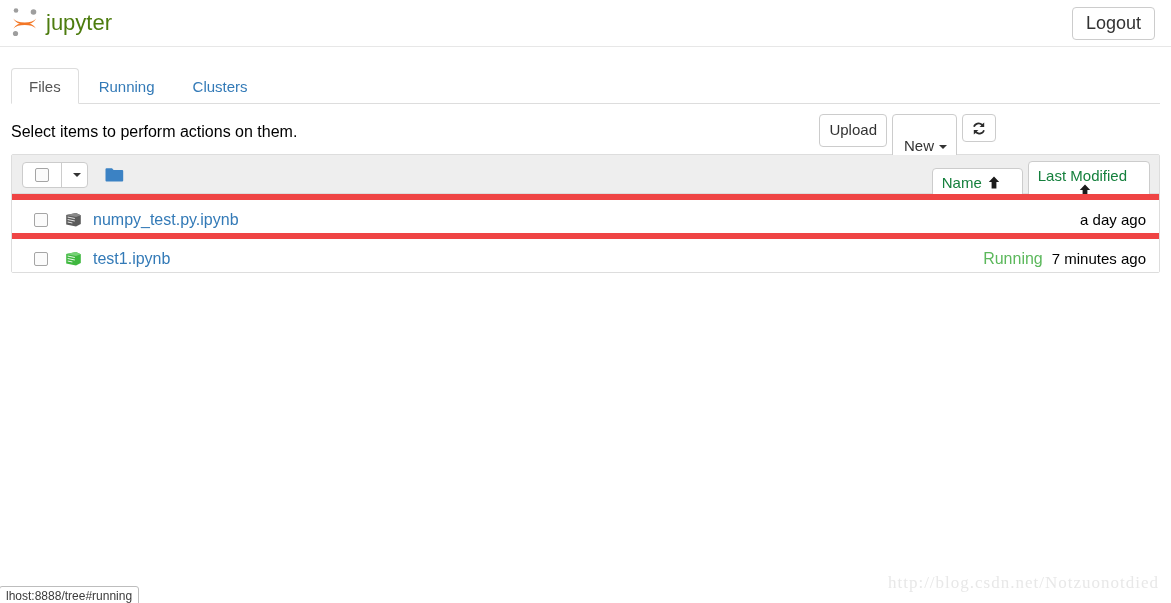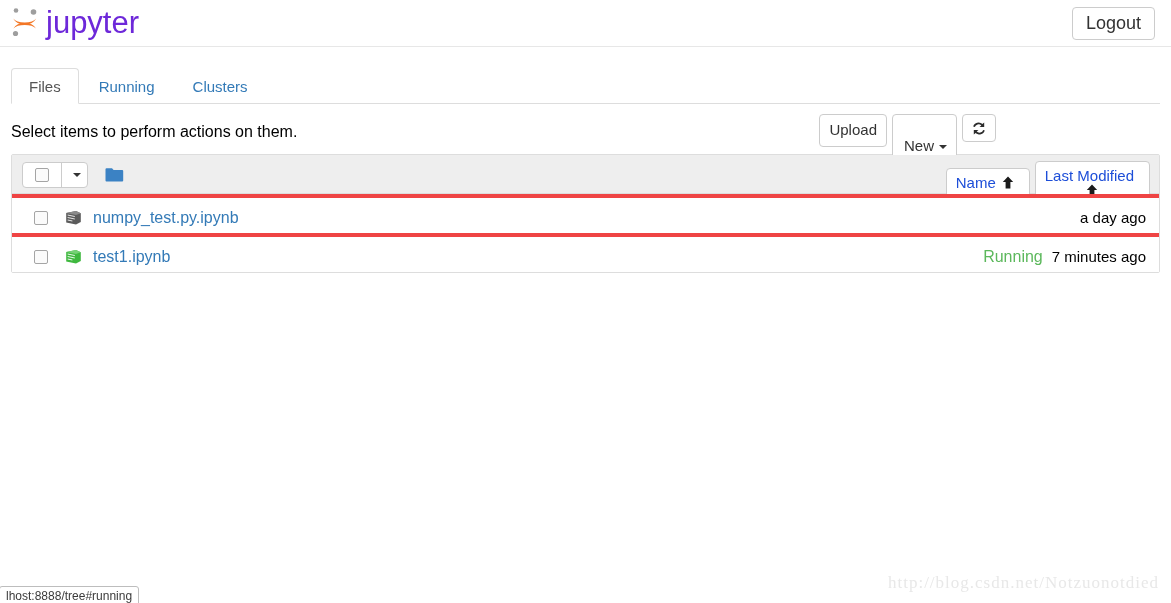--- a/index.html
+++ b/index.html
@@ -35,22 +35,22 @@
     display: flex;
     align-items: center;
     height: 44px;
     text-decoration: none;
   }
   .brand-logo {
     width: 30px; height: 34px;
     display: block;
   }
   .brand-text {
-    font-size: 31px;
-    color: #6d28d9;
+    font-size: 22px;
+    color: #4d7c0f;
     margin-left: 6px;
     letter-spacing: 0px;
     font-weight: 400;
     line-height: 34px;
   }
   .logout-btn {
     position: absolute;
     right: 16px; top: 7px;
     padding: 6px 13px 7px 13px;
     font-size: 18px;
@@ -208,41 +208,41 @@
   .head-right {
     position: absolute;
     right: 9px; top: 6px;
     display: flex;
     align-items: center;
   }
   .sort-btn {
     font-family: "Liberation Sans", sans-serif;
     font-size: 15px;
     line-height: 17px;
-    color: #1d4ed8;
+    color: #15803d;
     background: #ffffff;
     border: 1px solid #cccccc;
     border-radius: 4px;
-    padding: 5px 15px 6px 9px;
+    padding: 5px 22px 6px 9px;
     cursor: pointer;
     white-space: nowrap;
     display: flex;
     align-items: center;
   }
   .sort-btn + .sort-btn { margin-left: 5px; flex-direction: column; }
   .arrow-up {
     display: inline-block;
     margin-left: 6px;
     width: 12px; height: 13px;
   }
 
   .file-row {
     position: relative;
     height: 39px;
-    border-top: 4px solid #ef4444;
+    border-top: 6px solid #ef4444;
     background: #ffffff;
     box-sizing: border-box;
   }
   .file-row:first-of-type { border-top: none; }
   .row-left {
     position: absolute;
     left: 22px; top: 0;
     height: 39px;
     display: flex;
     align-items: center;

